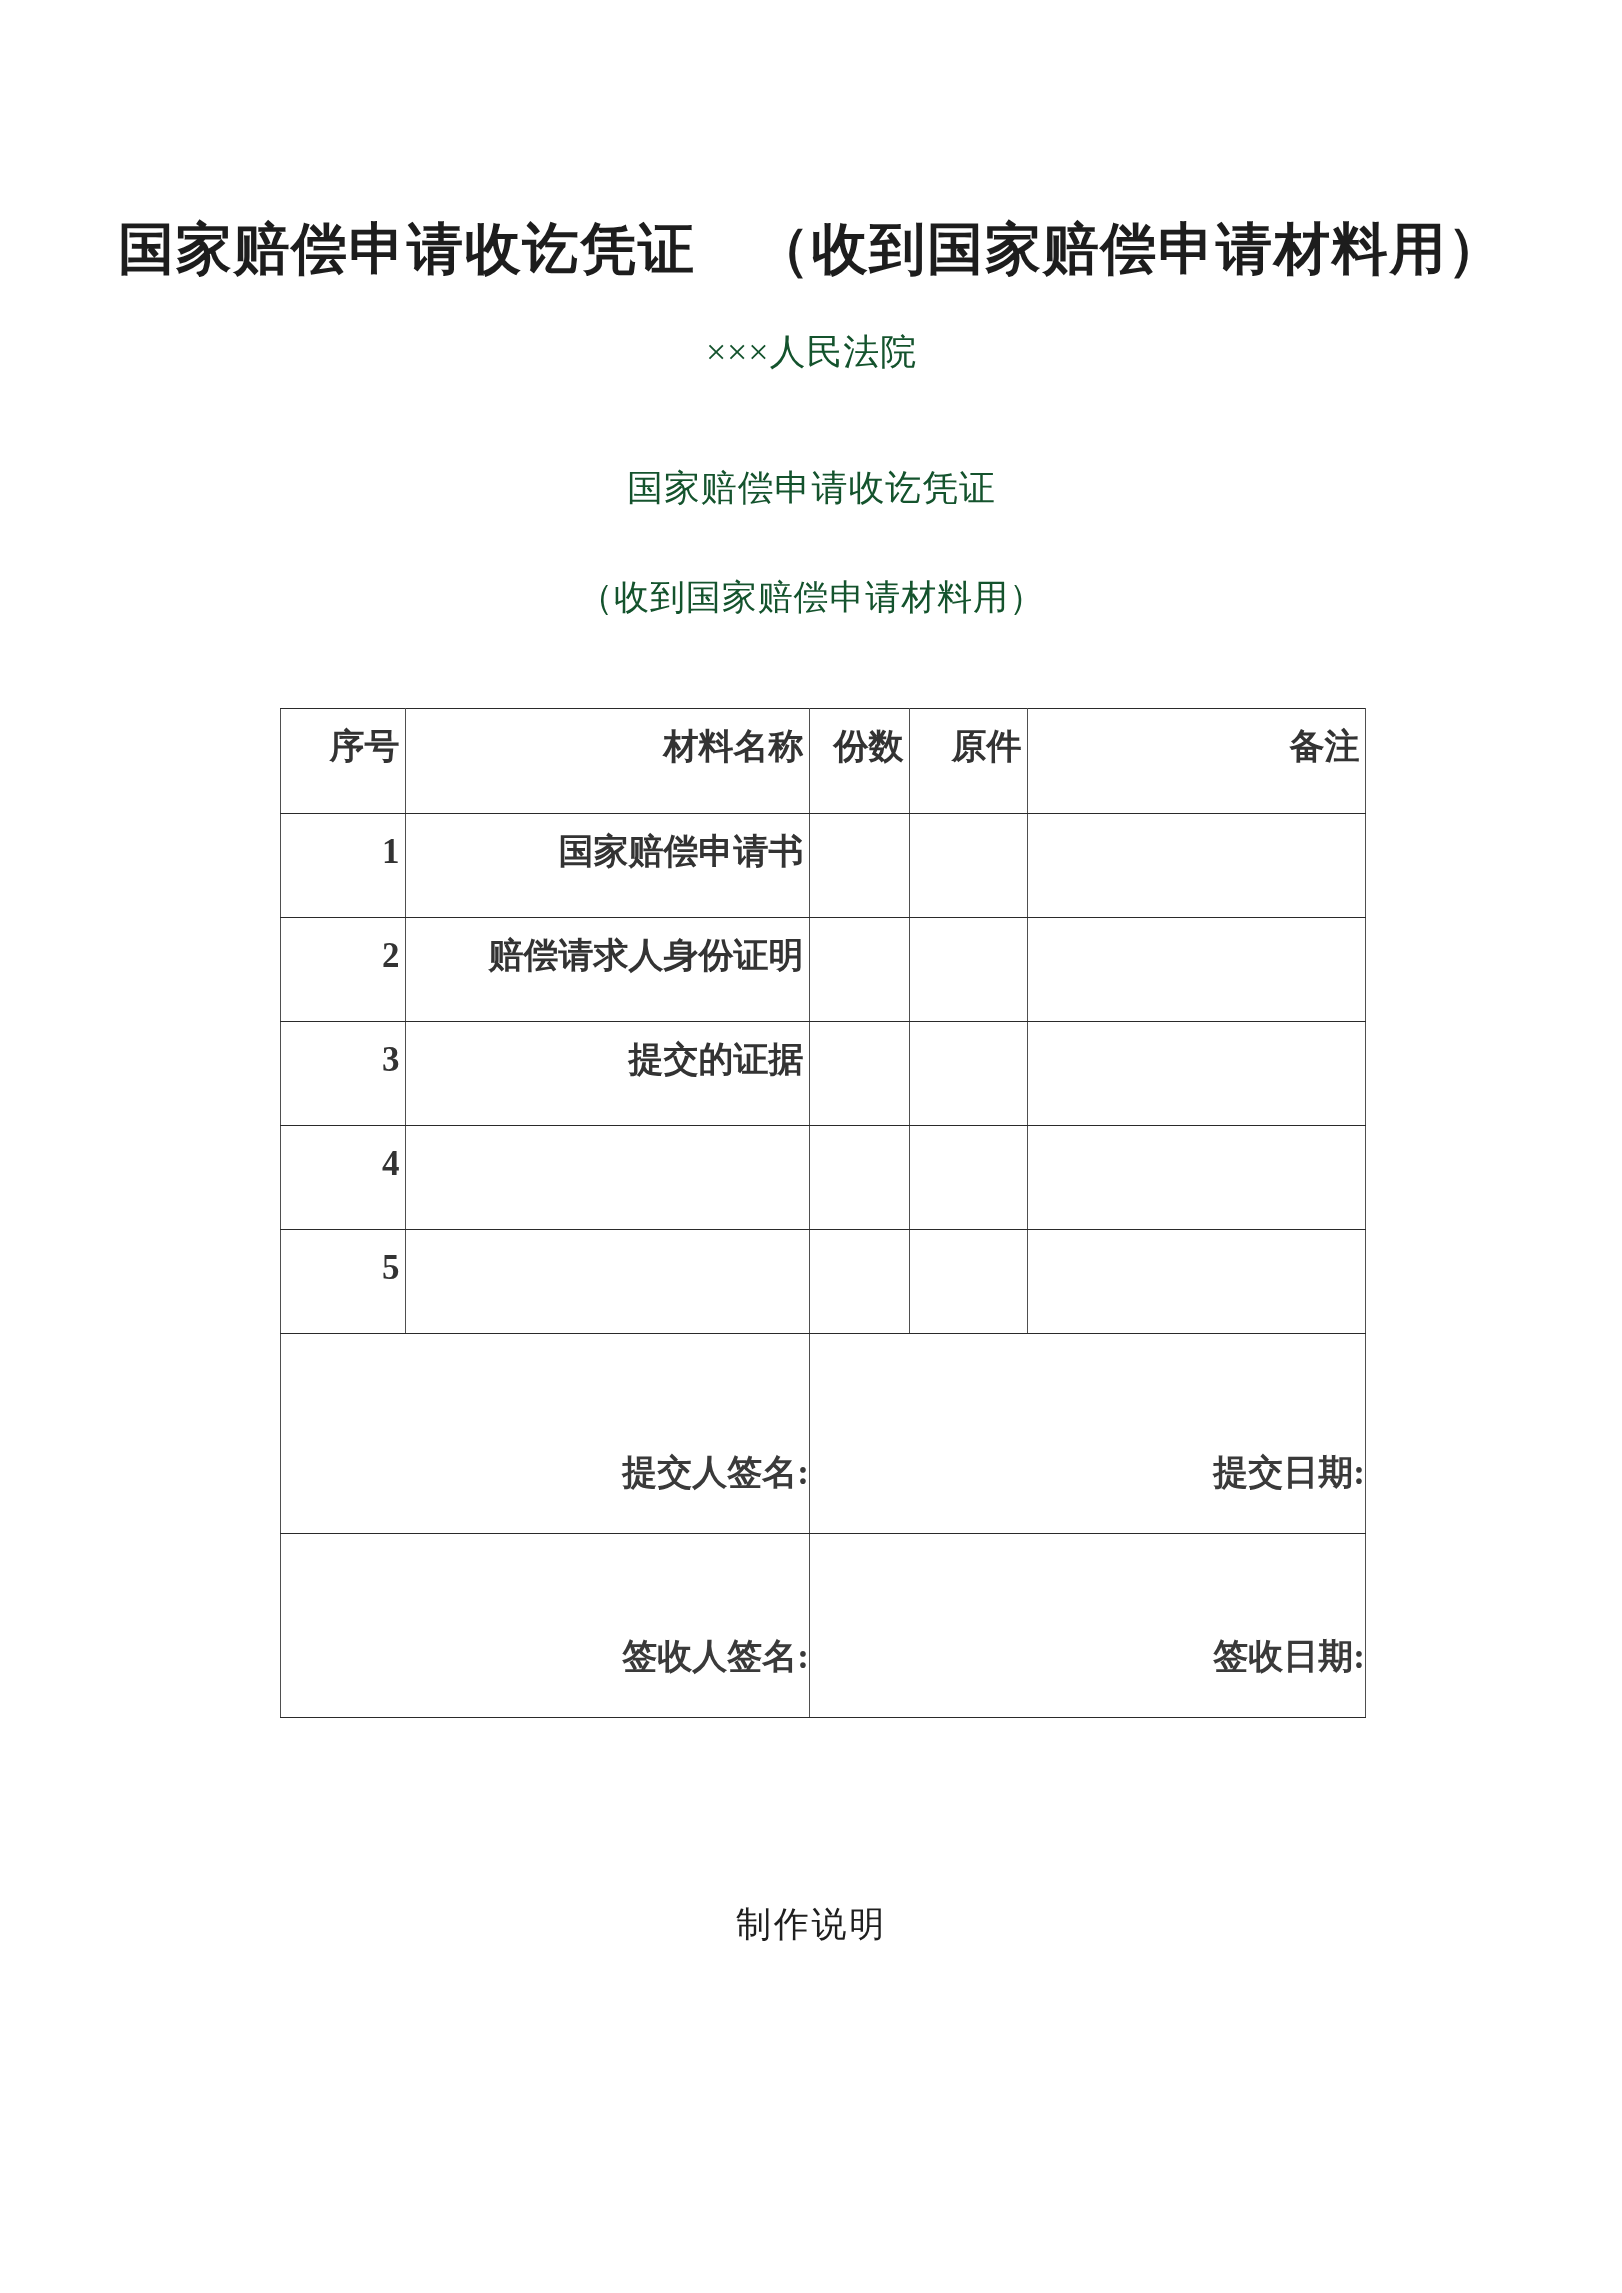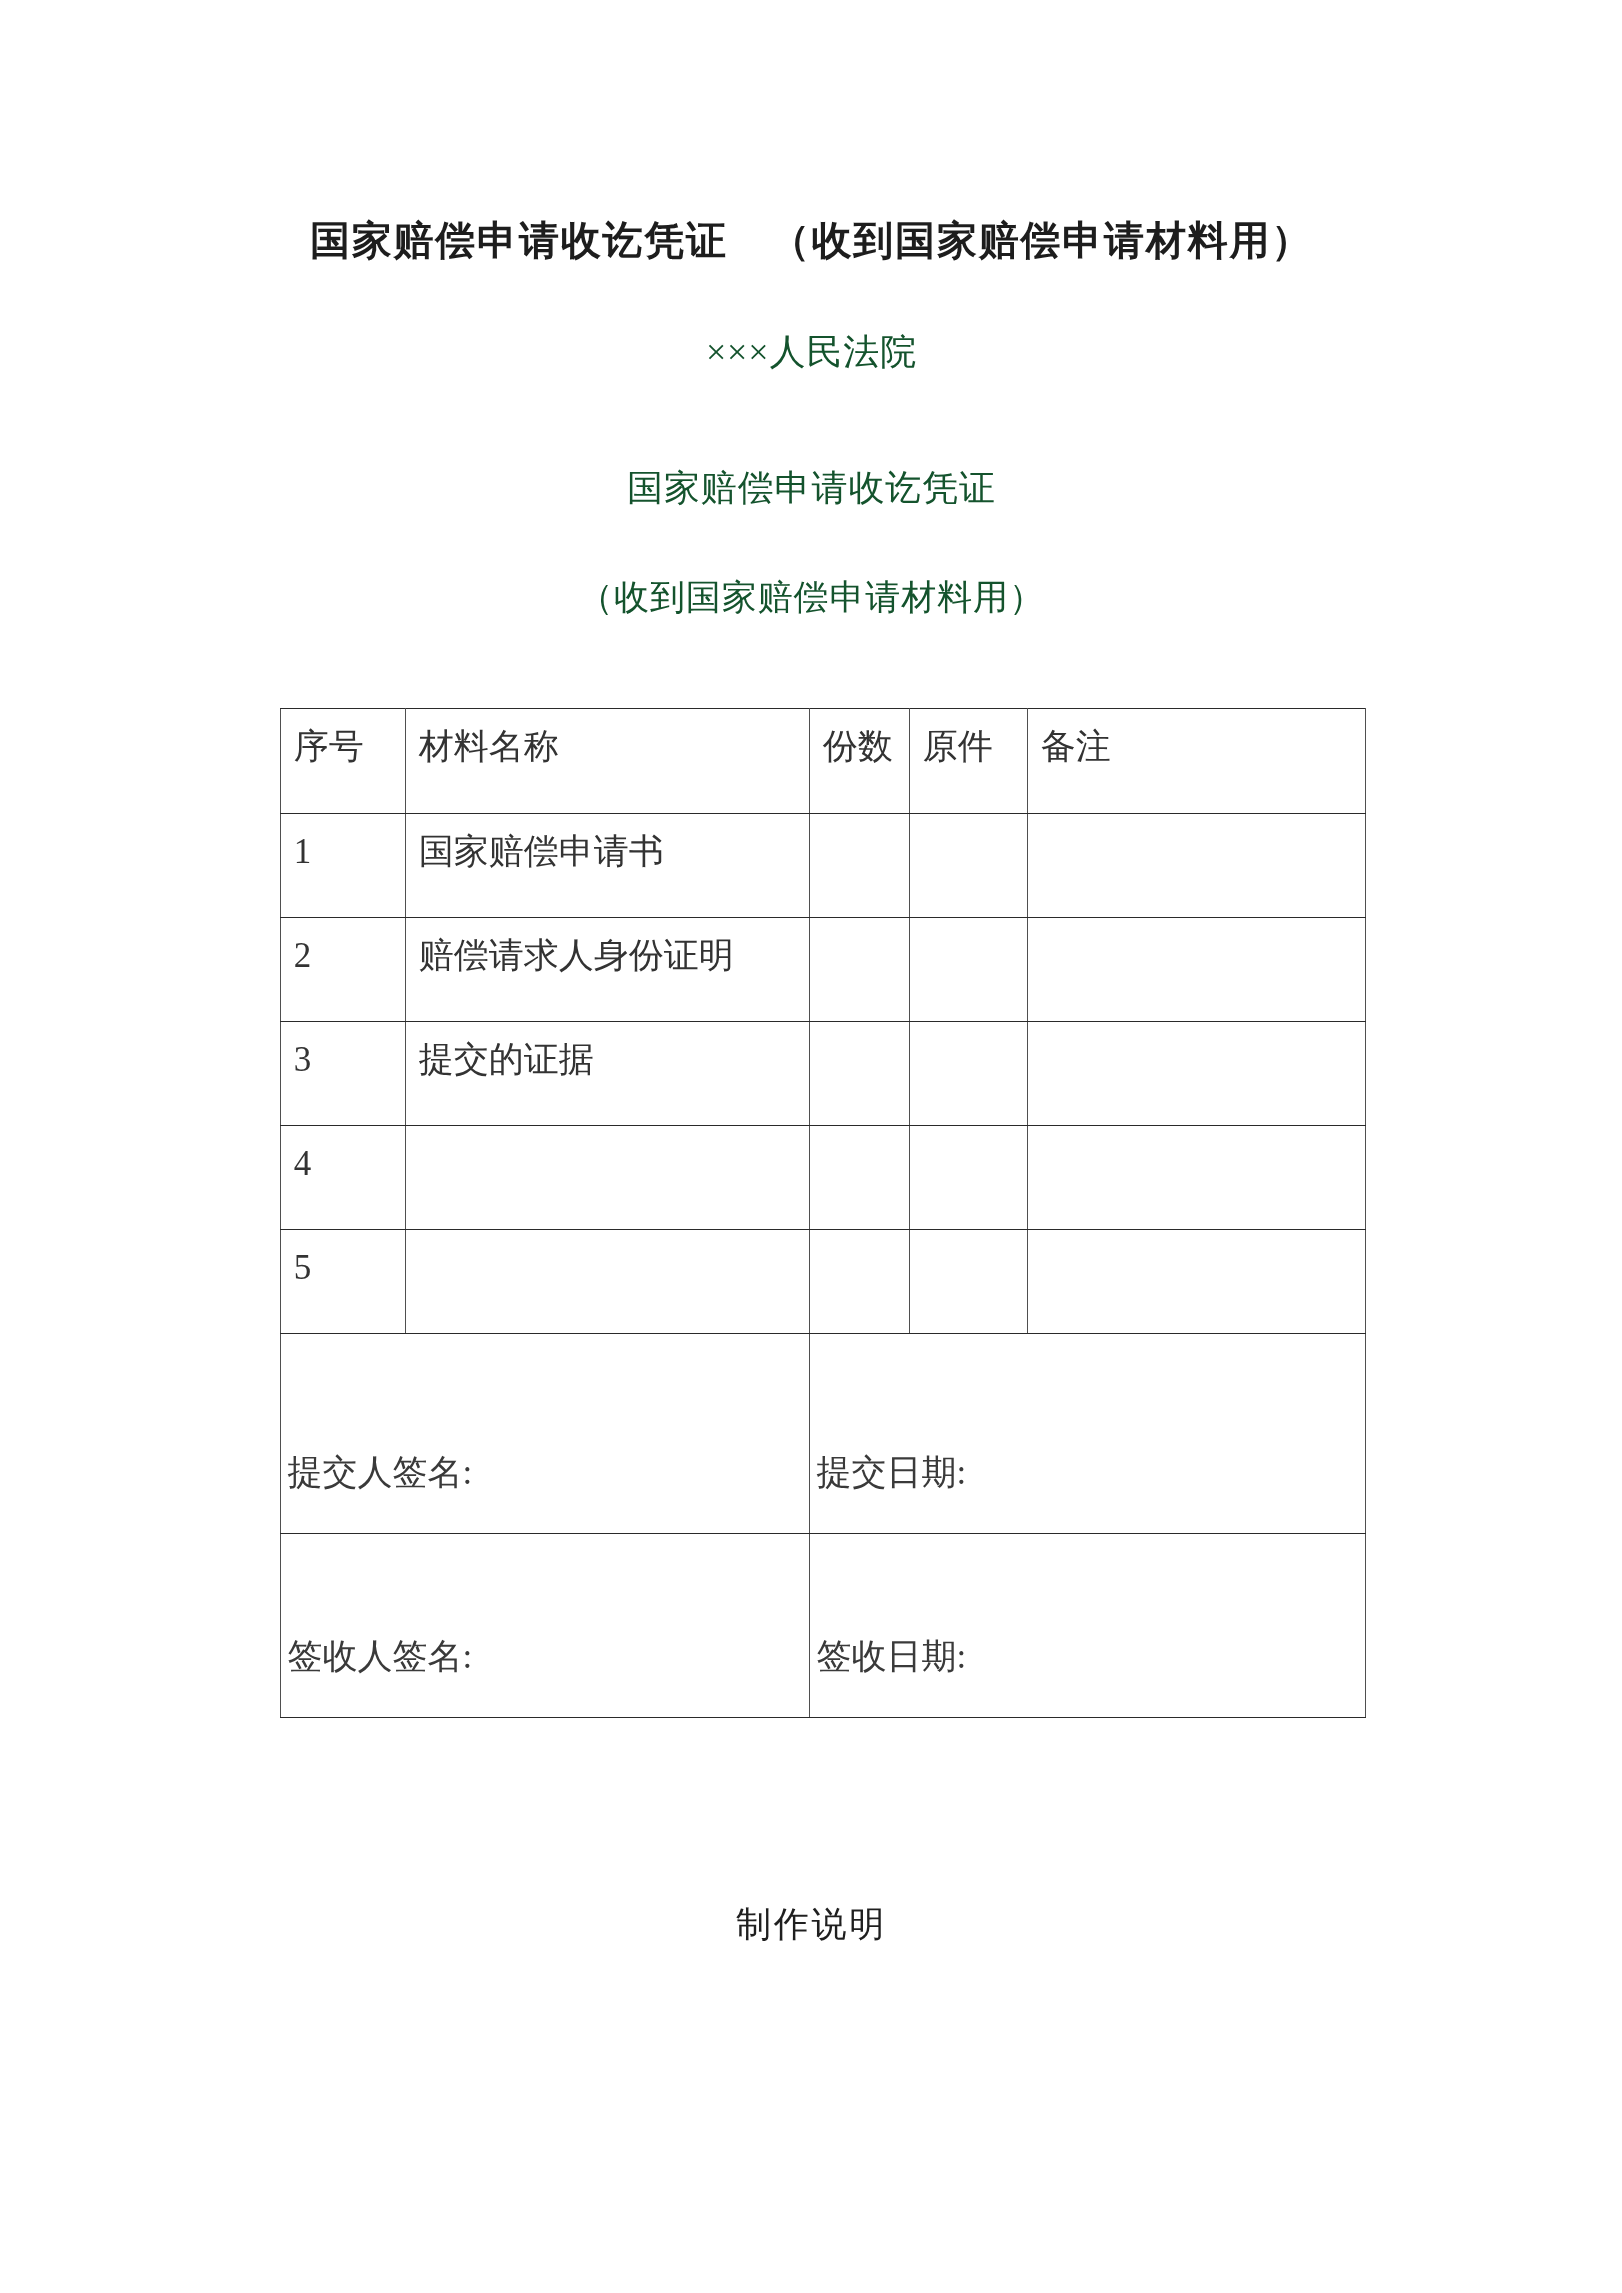--- a/index.html
+++ b/index.html
@@ -13,21 +13,21 @@
     font-family: "Liberation Serif", "DejaVu Serif", serif;
     color: #2e2e2e;
     overflow: hidden;
   }
   .doc-title {
     position: absolute;
     top: 219px;
     left: 0;
     width: 100%;
     text-align: center;
-    font-size: 40px;
+    font-size: 56px;
     line-height: 1.1;
     font-weight: 700;
     letter-spacing: 1.8px;
     color: #1d1d1d;
   }
   .center-line {
     position: absolute;
     left: 0;
     width: 100%;
     text-align: center;
@@ -48,23 +48,23 @@
     border-collapse: collapse;
     table-layout: fixed;
     font-size: 35px;
     color: #333333;
     border: 1.8px solid #262626;
   }
   .receipt-table th, .receipt-table td {
     border: 0.9px solid #4f4f4f;
     border-top: 1.8px solid #2a2a2a;
     border-bottom: 1.8px solid #2a2a2a;
-    font-weight: normal;
+    font-weight: bold;
     vertical-align: top;
-    text-align: left;
+    text-align: right;
     padding: 18px 5.5px 0 12.7px;
     line-height: 1.15;
     overflow: hidden;
   }
   .row-header  { height: 105px; }
   .row-data    { height: 104px; }
   .cell-copies, .cell-original { padding-left: 7.3px; margin-top: 36px; }
   .cell-remarks-header { text-align: center; padding-left: 0; }
   .row-sig-submit  { height: 200px; }
   .row-sig-receive { height: 184px; padding-left: 34px; }

